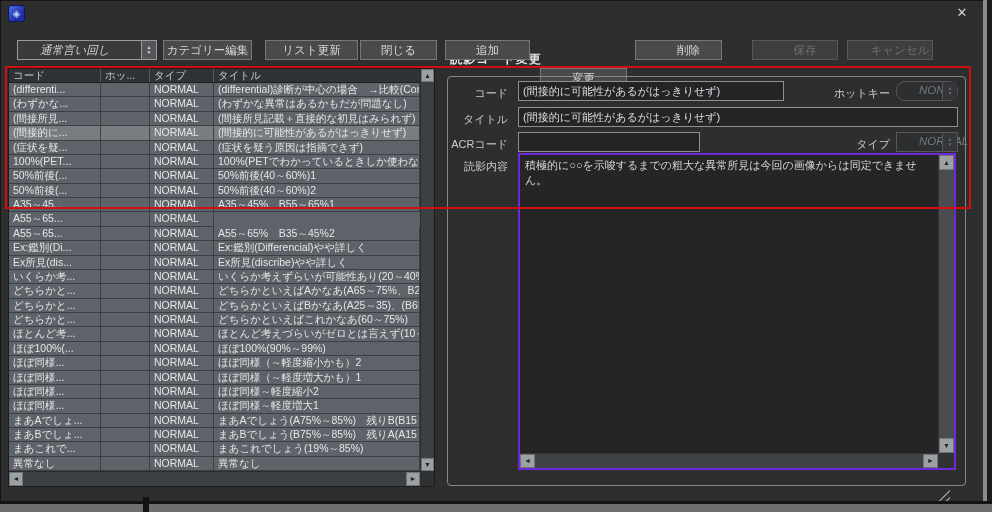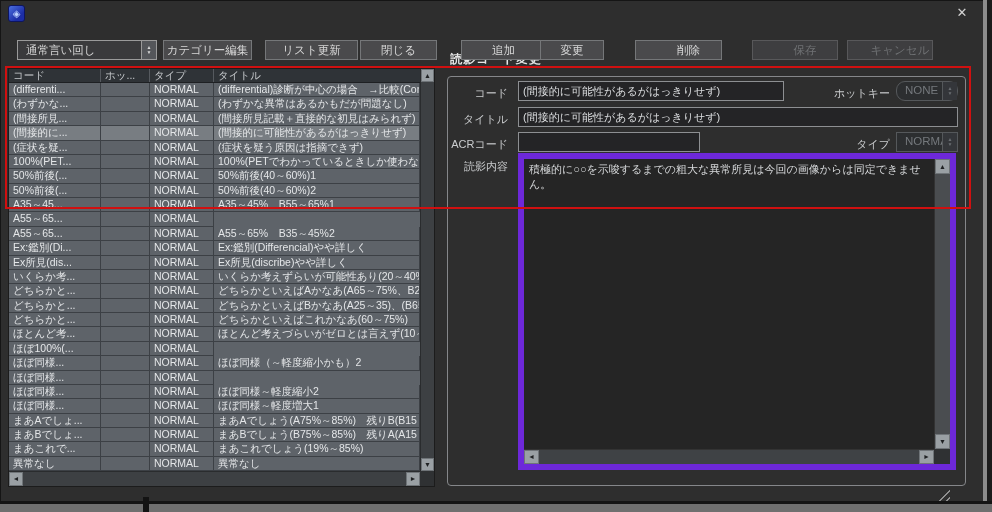--- a/index.html
+++ b/index.html
@@ -13,21 +13,21 @@
               background:linear-gradient(135deg,#4b6fe0 0%,#1c2da5 70%); border:1px solid #0d1560;
               color:#bcd2ff; font-size:10px; line-height:15px; text-align:center; }
   .win-title { position:absolute; left:0; top:7px; width:100%; text-align:center; color:#e6e6e6; font-size:12px; font-weight:bold; letter-spacing:1px;margin-top:44px; }
   .close-btn { position:absolute; left:950px; top:4px; width:24px; height:18px; color:#d2d2d2; font-size:13px; line-height:18px; text-align:center; cursor:default; }
 
   
   .btn { position:absolute; top:40px; height:20px; background:#4a4a4c; border:1px solid #757779; color:#d8d8d8;
          font-size:11.5px; text-align:center; line-height:18px; }
   .btn.disabled { background:#3e3e40; border-color:#58585a; color:#6f7173;padding-left:20px; }
   .combo { position:absolute; left:17px; top:40px; width:140px; height:20px; background:#3a3a3c; border:1px solid #9a9a9a; color:#d6d6d6; font-size:11.5px; }
-  .combo .val { position:absolute; left:8px; top:2px; }
+  .combo .val { position:absolute; left:22px; top:2px;font-style:italic; }
   .spin { position:absolute; right:0; top:0; width:15px; height:100%; background:#54565a; border-left:1px solid #9a9a9a; display:flex; flex-direction:column; align-items:center; justify-content:center; }
   .spin span { font-size:5px; line-height:5px; color:#d8d8d8; }
   .combo.dis { background:#2c2e30; border-color:#55585b; color:#74787c; }
   .combo.dis .spin { background:#34363a; border-left-color:#55585b; }
   .combo.dis .spin span { color:#6a6e72; }
 
   
   .table { position:absolute; left:8px; top:68px; width:427px; height:419px; border:1px solid #1c1c1c;
            display:grid; grid-template-columns:1fr 14px; grid-template-rows:1fr 15px; background:#2a2a2a; }
   .table-main { display:flex; flex-direction:column; overflow:hidden; }
@@ -45,21 +45,21 @@
   .vscroll .sbtn { width:100%; height:13px; }
   .hscroll .sbtn { width:14px; height:100%; line-height:12px; }
   .scorner { background:#2f3133; }
 
   
   .groupbox { position:absolute; left:447px; top:76px; width:519px; height:410px; border:1px solid #85878a; border-radius:4px; }
   .flabel { position:absolute; color:#caccce; font-size:11px; text-align:right; }
   .field { position:absolute; height:20px; background:#242426; border:1px solid #8d8f92; color:#dcdee0; font-size:11px; line-height:16px; padding:1px 4px; font-family:inherit; }
   input.field { outline:none; }
 
-  .textarea-wrap { position:absolute; left:518px; top:153px; width:438px; height:317px; border:6px solid #6d28d9; background:#252525;
+  .textarea-wrap { position:absolute; left:518px; top:153px; width:438px; height:317px; border:2px solid #6d28d9; background:#252525;
                    display:grid; grid-template-columns:1fr 16px; grid-template-rows:1fr 15px; }
   .ta-content { color:#d6d8da; font-size:11px; line-height:15px; padding:3px 5px; overflow:hidden; white-space:pre-wrap; }
   .ta-v { background:#4a4d50; display:flex; flex-direction:column; justify-content:space-between; border-left:1px solid #333; }
   .ta-v .sbtn { width:100%; height:15px; line-height:13px; }
   .ta-h { background:#3f4245; display:flex; justify-content:space-between; border-top:1px solid #333; }
   .ta-h .sbtn { width:15px; height:100%; line-height:12px; }
 
   
   .red-rect { position:absolute; left:5px; top:66px; width:966px; height:143px; border:2px solid #d01010; pointer-events:none; }
   .resize-grip { position:absolute; left:936px; top:489px; width:14px; height:12px;
@@ -85,22 +85,22 @@
   <div class="combo" style="left:17px;width:140px;">
     <span class="val">通常言い回し</span>
     <span class="spin">
         <span>▲</span>
         <span>▼</span>
       </span>
   </div>
   <div class="btn" style="left:163px;width:89px;">カテゴリー編集</div>
   <div class="btn" style="left:265px;width:93px;">リスト更新</div>
   <div class="btn" style="left:360px;width:77px;">閉じる</div>
-  <div class="btn" style="left:445px;width:85px;margin-left:16px;">追加</div>
-  <div class="btn" style="left:540px;width:64px;">変更</div>
+  <div class="btn" style="left:445px;width:85px;">追加</div>
+  <div class="btn" style="left:540px;width:87px;margin-top:28px;">変更</div>
   <div class="btn" style="left:635px;width:87px;padding-left:20px;">削除</div>
   <div class="btn disabled" style="left:752px;width:86px;">保存</div>
   <div class="btn disabled" style="left:847px;width:86px;">キャンセル</div>
 
   <div class="table">
     <div class="table-main">
       <div class="thead">
         <div class="hcell col-code">コード</div>
         <div class="hcell col-hotkey">ホッ...</div>
         <div class="hcell col-type">タイプ</div>
@@ -229,33 +229,35 @@
     <div class="cell col-code">ほとんど考...</div>
     <div class="cell col-hotkey"></div>
     <div class="cell col-type">NORMAL</div>
     <div class="cell col-title">ほとんど考えづらいがゼロとは言えず(10～20%)</div>
   </div>
 
   <div class="trow">
     <div class="cell col-code">ほぼ100%(...</div>
     <div class="cell col-hotkey"></div>
     <div class="cell col-type">NORMAL</div>
+    <div class="cell col-title">ほぼ100%(90%～99%)</div>
   </div>
 
   <div class="trow">
     <div class="cell col-code">ほぼ同様...</div>
     <div class="cell col-hotkey"></div>
     <div class="cell col-type">NORMAL</div>
     <div class="cell col-title">ほぼ同様（～軽度縮小かも）2</div>
   </div>
 
   <div class="trow">
     <div class="cell col-code">ほぼ同様...</div>
     <div class="cell col-hotkey"></div>
     <div class="cell col-type">NORMAL</div>
+    <div class="cell col-title">ほぼ同様（～軽度増大かも）1</div>
   </div>
 
   <div class="trow">
     <div class="cell col-code">ほぼ同様...</div>
     <div class="cell col-hotkey"></div>
     <div class="cell col-type">NORMAL</div>
     <div class="cell col-title">ほぼ同様～軽度縮小2</div>
   </div>
 
   <div class="trow">

